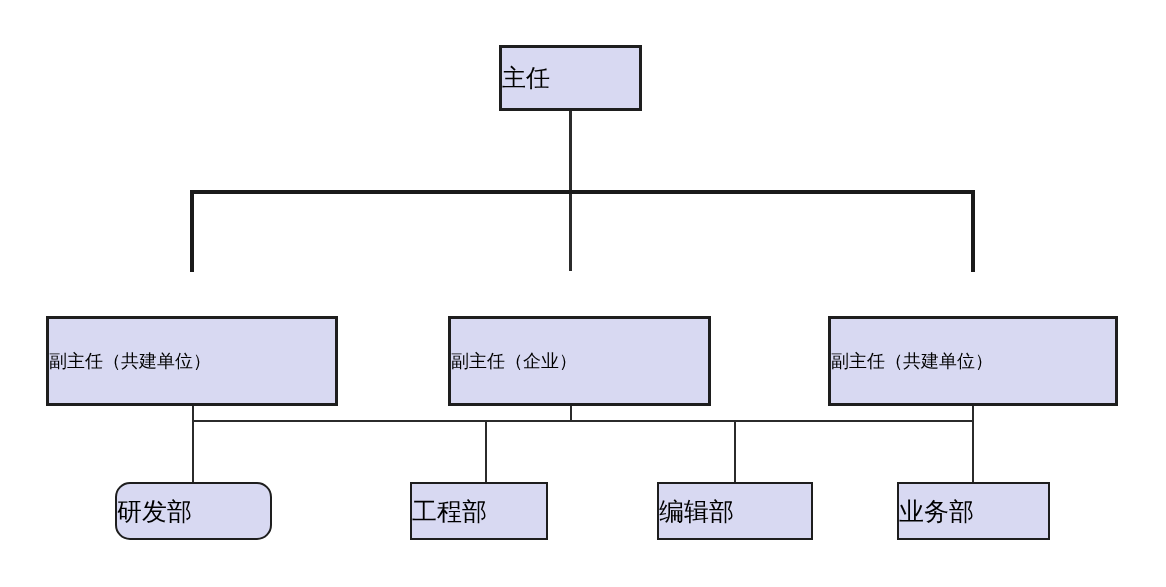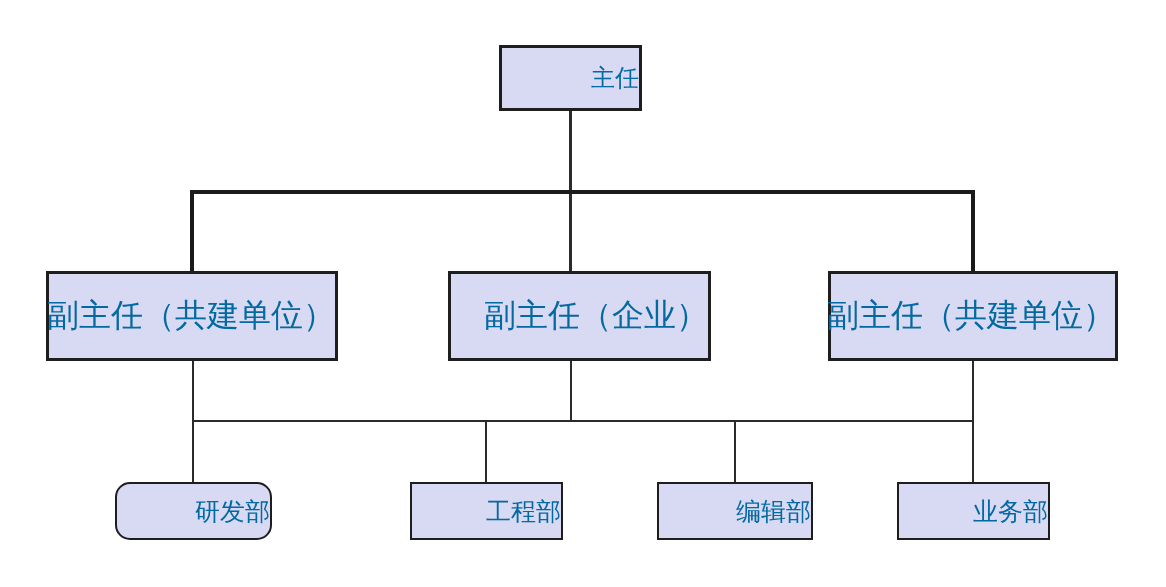--- a/index.html
+++ b/index.html
@@ -15,27 +15,27 @@
     background: #ffffff;
     overflow: hidden;
   }
   .node {
     position: absolute;
     box-sizing: border-box;
     background: #d8d9f2;
     border: 3px solid #1e1e1e;
     display: flex;
     align-items: center;
-    justify-content: flex-end;
-    color: #0369a1;
+    justify-content: flex-start;
+    color: #000000;
     text-align: center;
     white-space: nowrap;
   }
   .node.level1 { font-size: 24px; }
-  .node.level2 { font-size: 32px; }
+  .node.level2 { font-size: 18px; margin-top: 45px; }
   .node.level3 { font-size: 25px; border-width: 2.5px; }
   .line {
     position: absolute;
     background: #1a1a1a;
   }
   .line.thin { background: #2b2b2b; }
 </style>
 </head>
 <body>
 
@@ -63,21 +63,21 @@
   <div class="node level2" style="left:448px; top:271px; width:263px; height:90px;">
     <span>副主任（企业）</span>
   </div>
   <div class="node level2" style="left:828px; top:271px; width:290px; height:90px;">
     <span>副主任（共建单位）</span>
   </div>
 
   <div class="node level3" style="left:115px; top:482px; width:157px; height:58px;border-radius:15px;">
     <span>研发部</span>
   </div>
-  <div class="node level3" style="left:410px; top:482px; width:153px; height:58px;">
+  <div class="node level3" style="left:410px; top:482px; width:138px; height:58px;">
     <span>工程部</span>
   </div>
   <div class="node level3" style="left:657px; top:482px; width:156px; height:58px;">
     <span>编辑部</span>
   </div>
   <div class="node level3" style="left:897px; top:482px; width:153px; height:58px;">
     <span>业务部</span>
   </div>
 
 </div>

